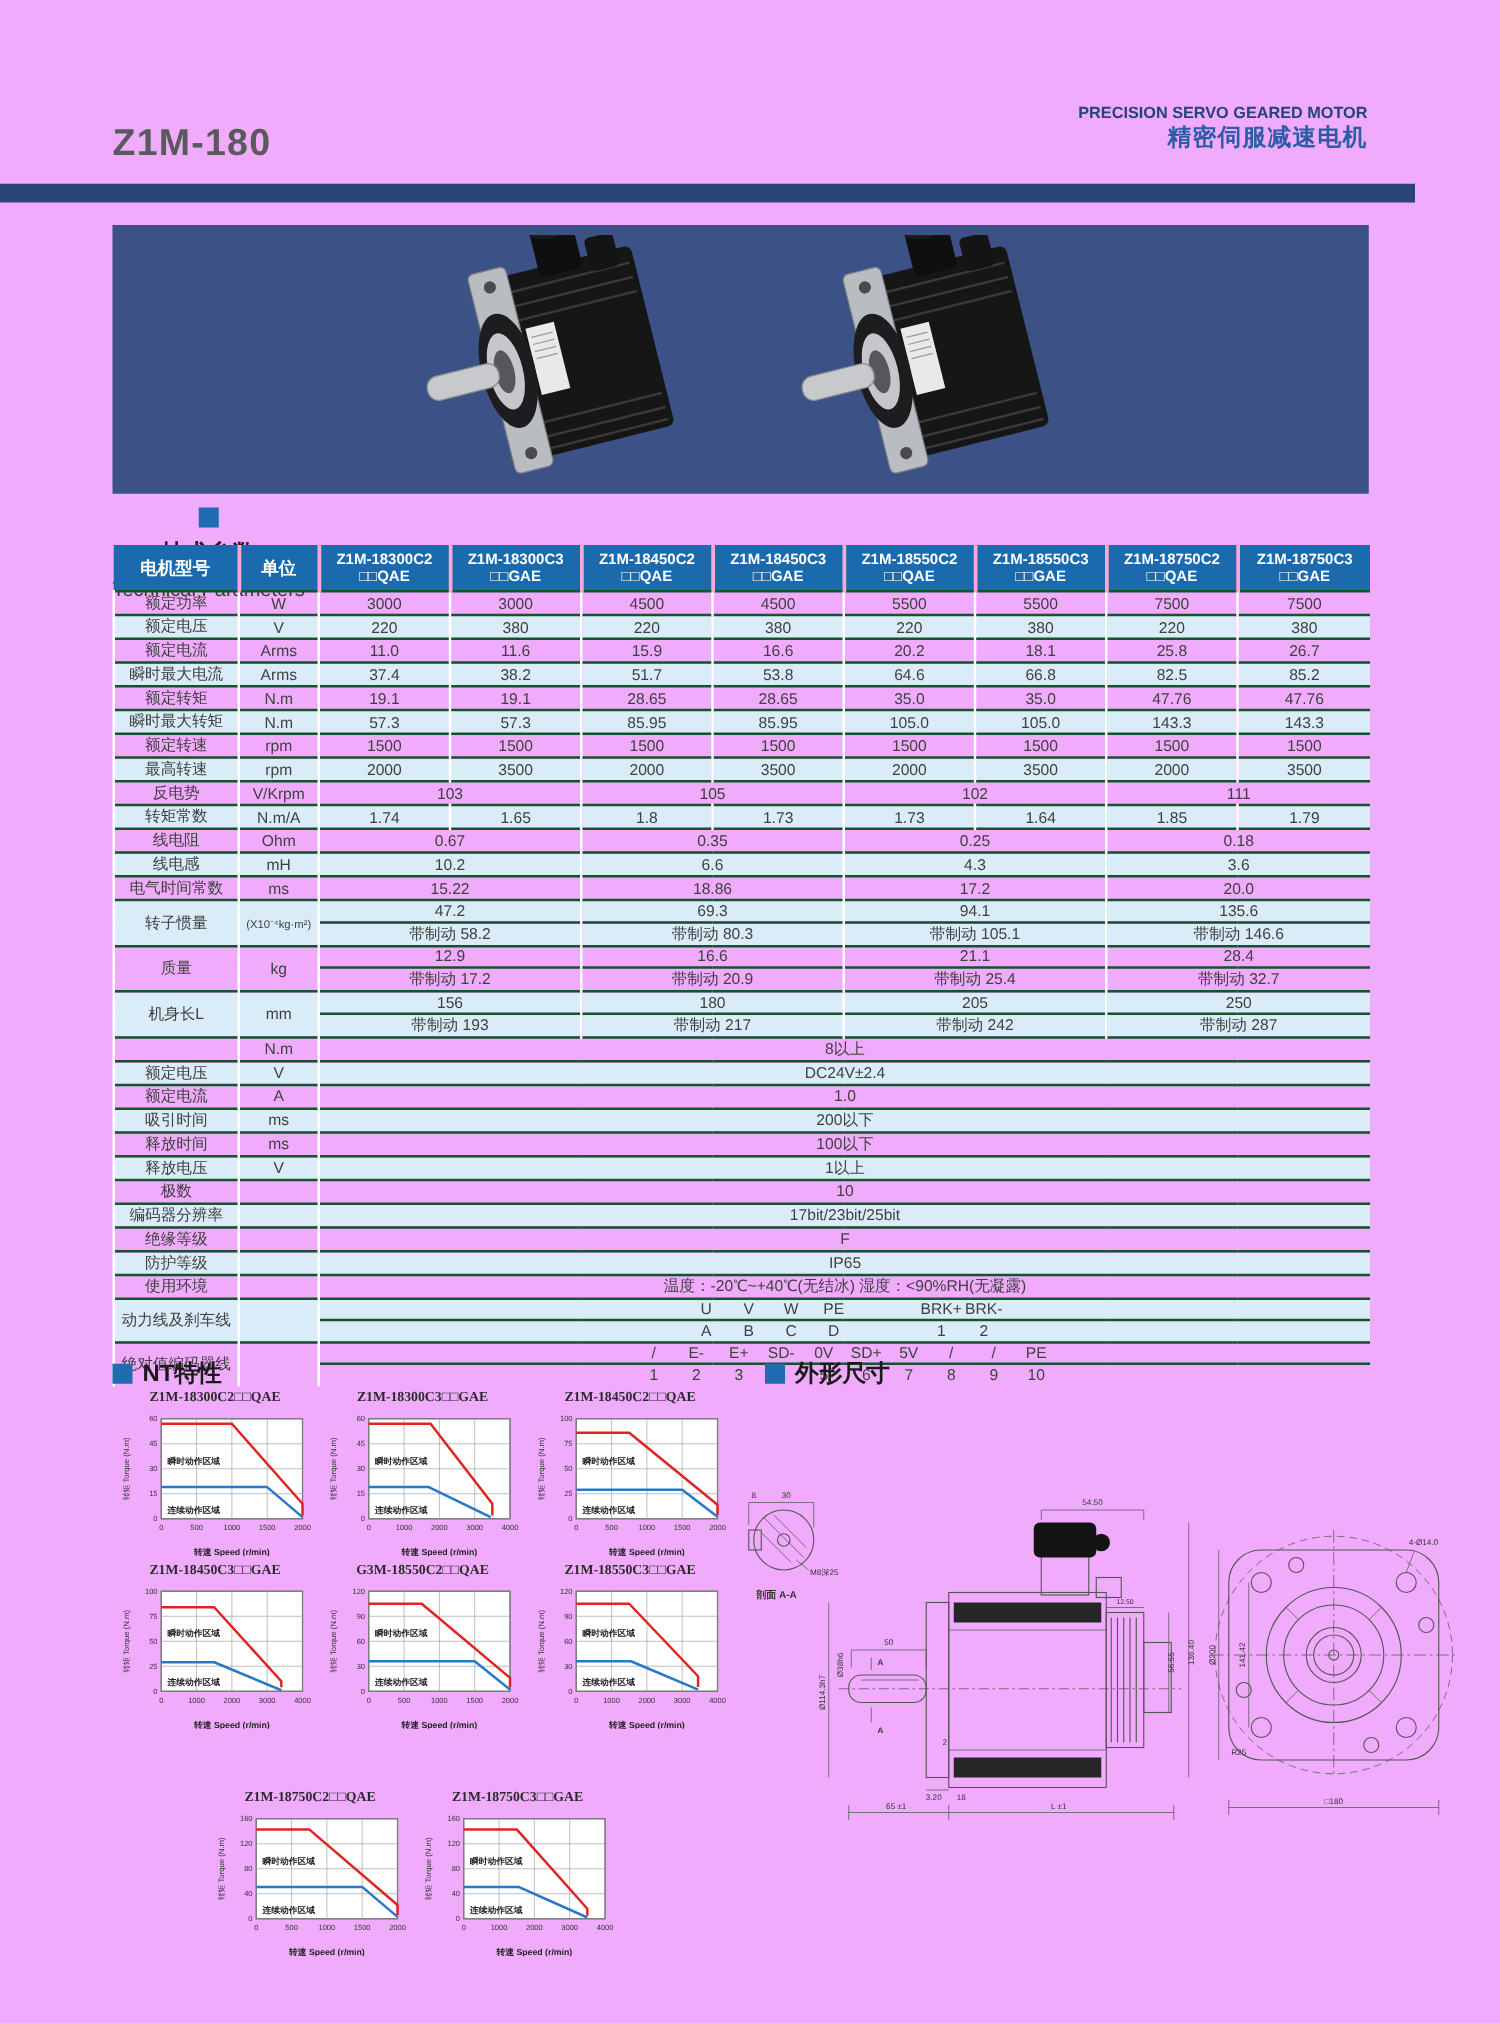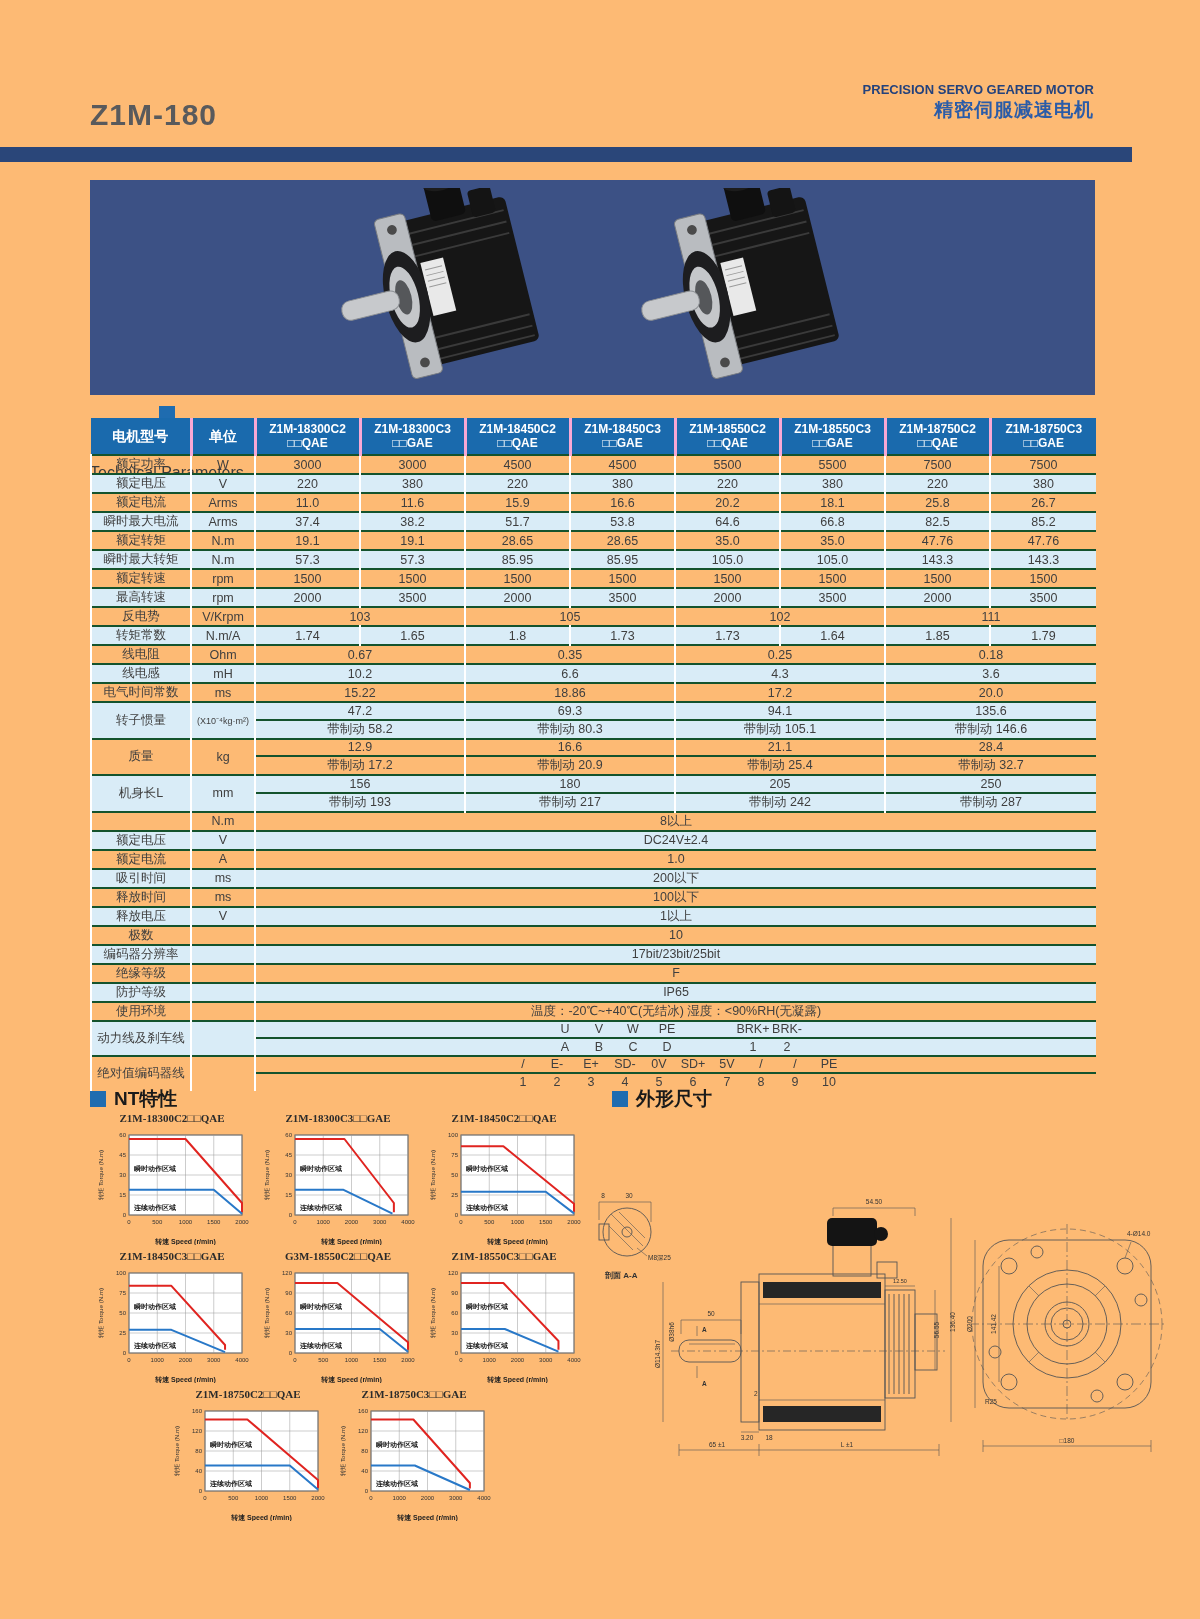--- a/index.html
+++ b/index.html
@@ -1,17 +1,17 @@
 <!DOCTYPE html>
 <html><head>
 <meta charset="utf-8">
 <style>
   * { box-sizing: border-box; }
   body { margin:0; background:#fff; font-family:"Liberation Sans", sans-serif; }
-  .page { position:relative; width:1200px; height:1619px; background:#fdba74; overflow:hidden; }
+  .page { position:relative; width:1200px; height:1619px; background:#f0abfc; overflow:hidden; }
 
   
   .tagline-en { position:absolute; right:106px; top:82px; font-size:13px; font-weight:bold; color:#24427c; }
   .tagline-cn { position:absolute; right:106px; top:97px; font-size:19px; font-weight:bold; color:#2b5ca8; letter-spacing:1px; }
   .model-title { position:absolute; left:90px; top:98px; font-size:30px; font-weight:bold; color:#595a5c; letter-spacing:1px; }
   .navy-bar { position:absolute; left:0; top:147px; width:1132px; height:15px; background:#2a4679; }
 
   
   .banner { position:absolute; left:90px; top:180px; width:1005px; height:215px; background:#3c5185;
             display:flex; justify-content:center; align-items:center; gap:70px; }
@@ -19,37 +19,37 @@
   
   .sec-head { position:absolute; display:flex; align-items:center; gap:8px; }
   .sec-square { width:16px; height:16px; background:#1f6cb0; }
   .sec-cn { font-size:19px; font-weight:bold; color:#1a1a1a; }
   .sec-en { font-size:16px; color:#3a3a3a; }
   #tech-head { left:90px; top:406px;flex-direction:column; }
   #nt-head { left:90px; top:1086px; }
   #dims-head { left:612px; top:1086px; }
 
   
-  .tech-table-wrap { position:absolute; left:90px; top:418px; width:1005px; }
+  .tech-table-wrap { position:absolute; left:90px; top:436px; width:1005px; }
   table.tech { border-collapse:collapse; table-layout:fixed; width:1005px; }
   table.tech thead th { background:#1a6aad; color:#fff; font-weight:bold; font-size:12px;
        line-height:14px; padding:4px 0; border-left:3px solid #f9a8d4; vertical-align:middle; }
   table.tech thead th:first-child { border-left:none; }
   table.tech tbody td { height:17.5px; font-size:12.5px; color:#3f3f3f; text-align:center;
        padding:0; border-left:2px solid #fff; white-space:nowrap; overflow:hidden; }
   table.tech tbody tr { border-top:2px solid #14532d; }
   table.tech tbody tr.shade td { background:#d9ecf7; }
   td.pins span { display:inline-block; width:34px; text-align:center; }
   td.pins span.gap { margin-left:52px; }
 
   
   .chart-row { position:absolute; display:flex; gap:10px; }
   #chart-row-0 { left:94px; top:1112px; }
   #chart-row-1 { left:94px; top:1250px; }
-  #chart-row-2 { left:170px; top:1388px;justify-content:space-between; }
+  #chart-row-2 { left:170px; top:1432px;justify-content:space-between; }
   .chart-block { width:156px; }
   .chart-title { font-size:11px; font-weight:bold; color:#2b2b2b; text-align:center; height:15px;font-family:Liberation Serif, serif; }
 
   
   .dims-svg { position:absolute; left:585px; top:1162px; }
   .dims-svg line, .dims-svg rect, .dims-svg circle, .dims-svg path, .dims-svg polyline
       { stroke:#555; fill:none; stroke-width:0.9; }
   .dims-svg text { fill:#333; stroke:none; font-size:6.5px; font-family:"Liberation Sans",sans-serif; }
   .dims-svg .thin { stroke-width:0.6; }
   .dims-svg .dark { fill:#262626; stroke:none; }

